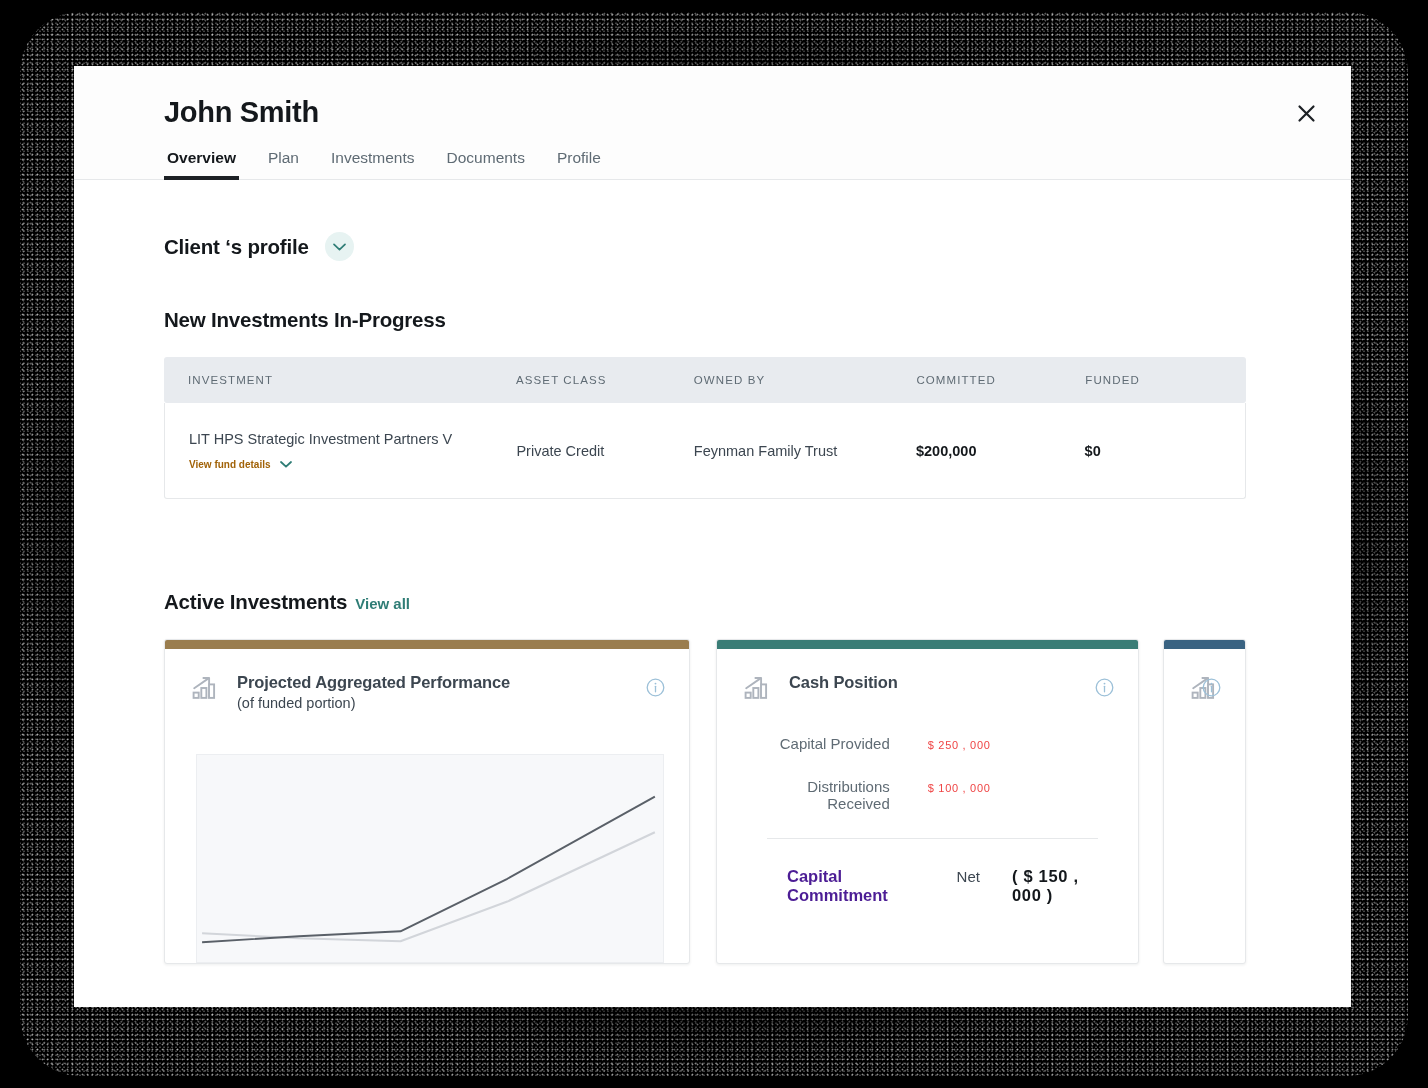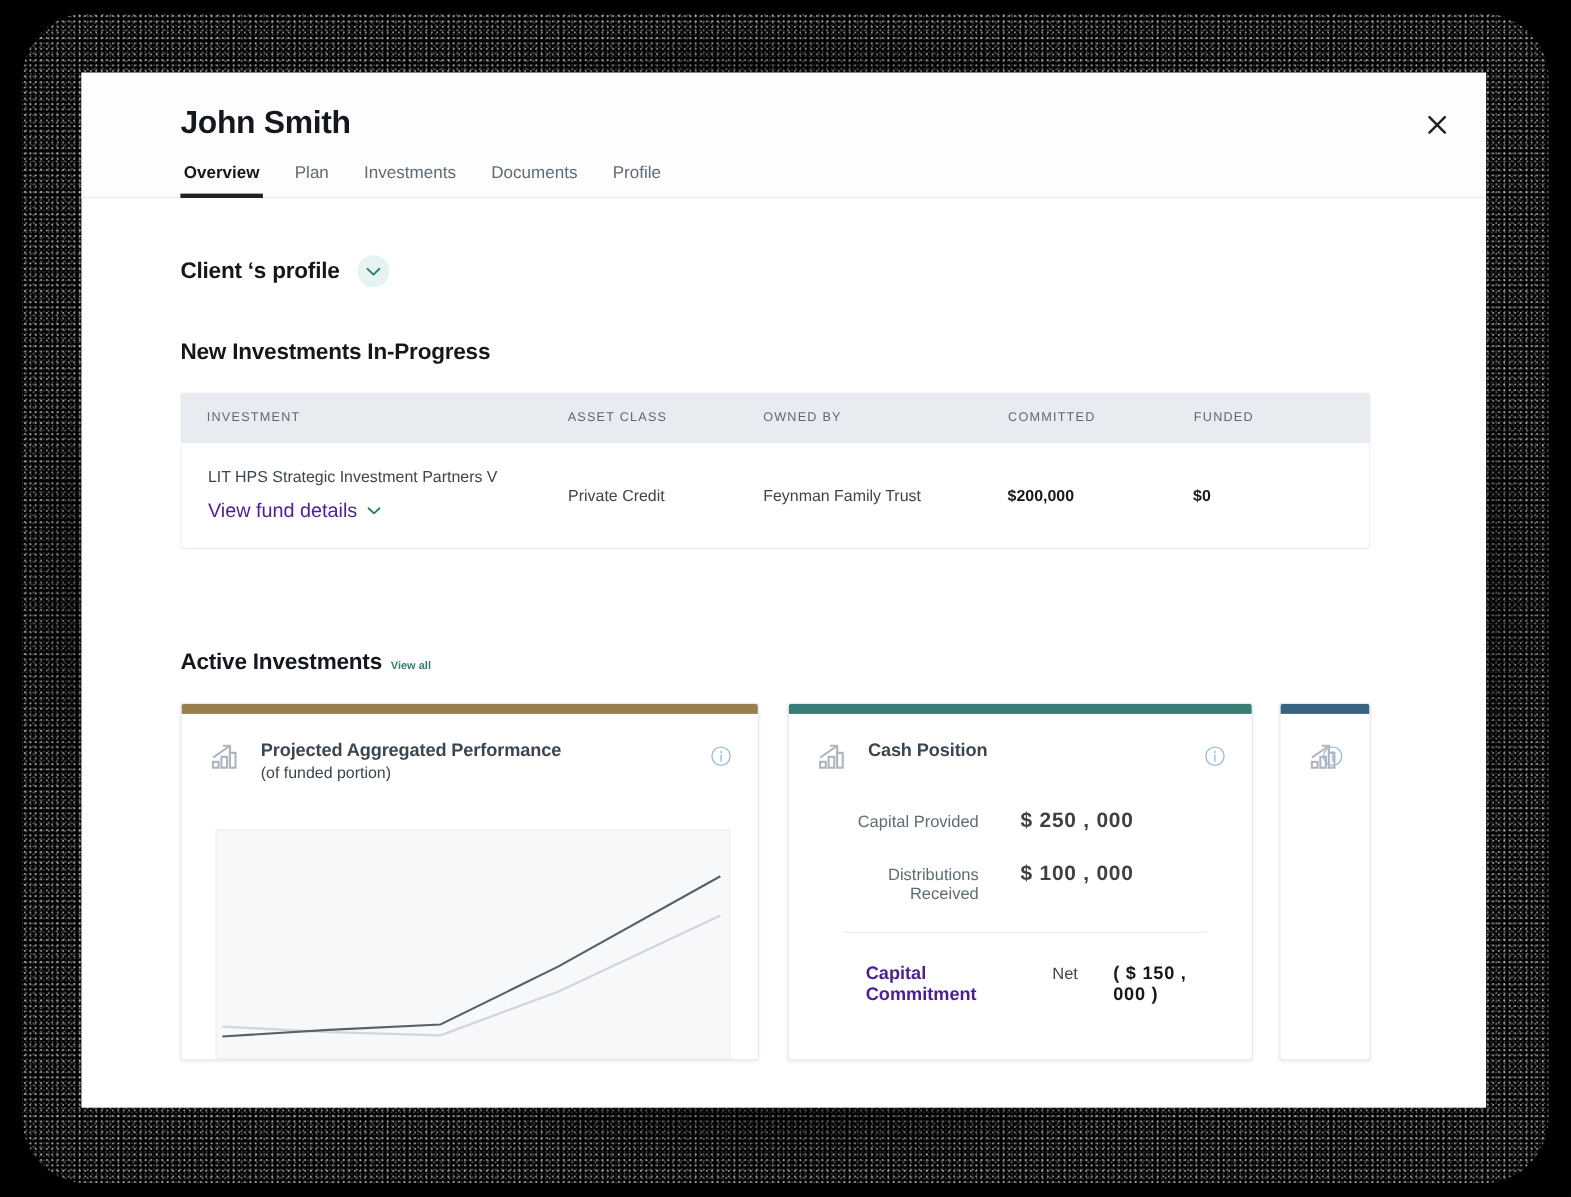--- a/index.html
+++ b/index.html
@@ -190,34 +190,34 @@
     font-weight: bold;
   }
   .fund-link-row {
     display: flex;
     align-items: center;
     gap: 9px;
     margin-top: 12px;
     cursor: pointer;
   }
   .fund-link {
-    font-size: 18px;
-    color: #4c1d95;
-    font-weight: normal;
+    font-size: 10px;
+    color: #a16207;
+    font-weight: bold;
   }
 
   
   .active-heading-row {
     display: flex;
     align-items: baseline;
     gap: 8px;
     margin-top: 91px;
   }
   .view-all {
-    font-size: 10px;
+    font-size: 15px;
     color: #2f7d76;
     font-weight: bold;
     cursor: pointer;
     text-align: right;
   }
 
   .cards-grid {
     display: flex;
     gap: 26px;
     margin-top: 25px;
@@ -276,23 +276,23 @@
   }
   .cash-label {
     flex: 1;
     text-align: right;
     font-size: 15px;
     color: #5f6b74;
     padding-right: 38px;
   }
   .cash-value {
     width: 170px;
-    font-size: 19px;
-    color: #404040;
-    font-weight: bold;
+    font-size: 11px;
+    color: #ef4444;
+    font-weight: normal;
     letter-spacing: 0.7px;
   }
   .cash-divider {
     height: 1px;
     background: #e6e8ea;
     margin: 8px 40px 0 50px;
   }
   .cash-total {
     display: flex;
     align-items: baseline;

